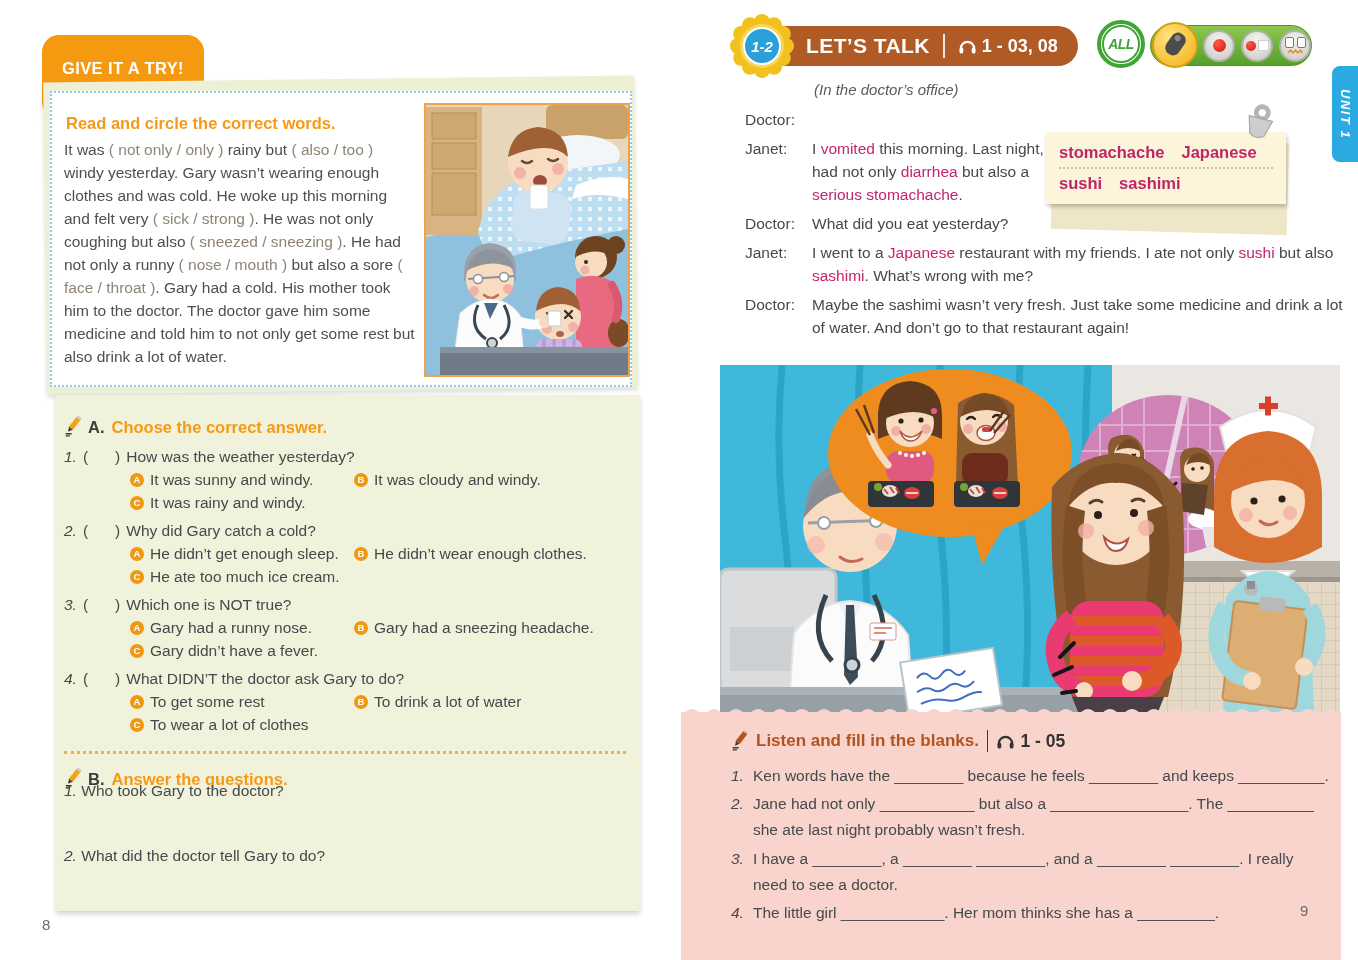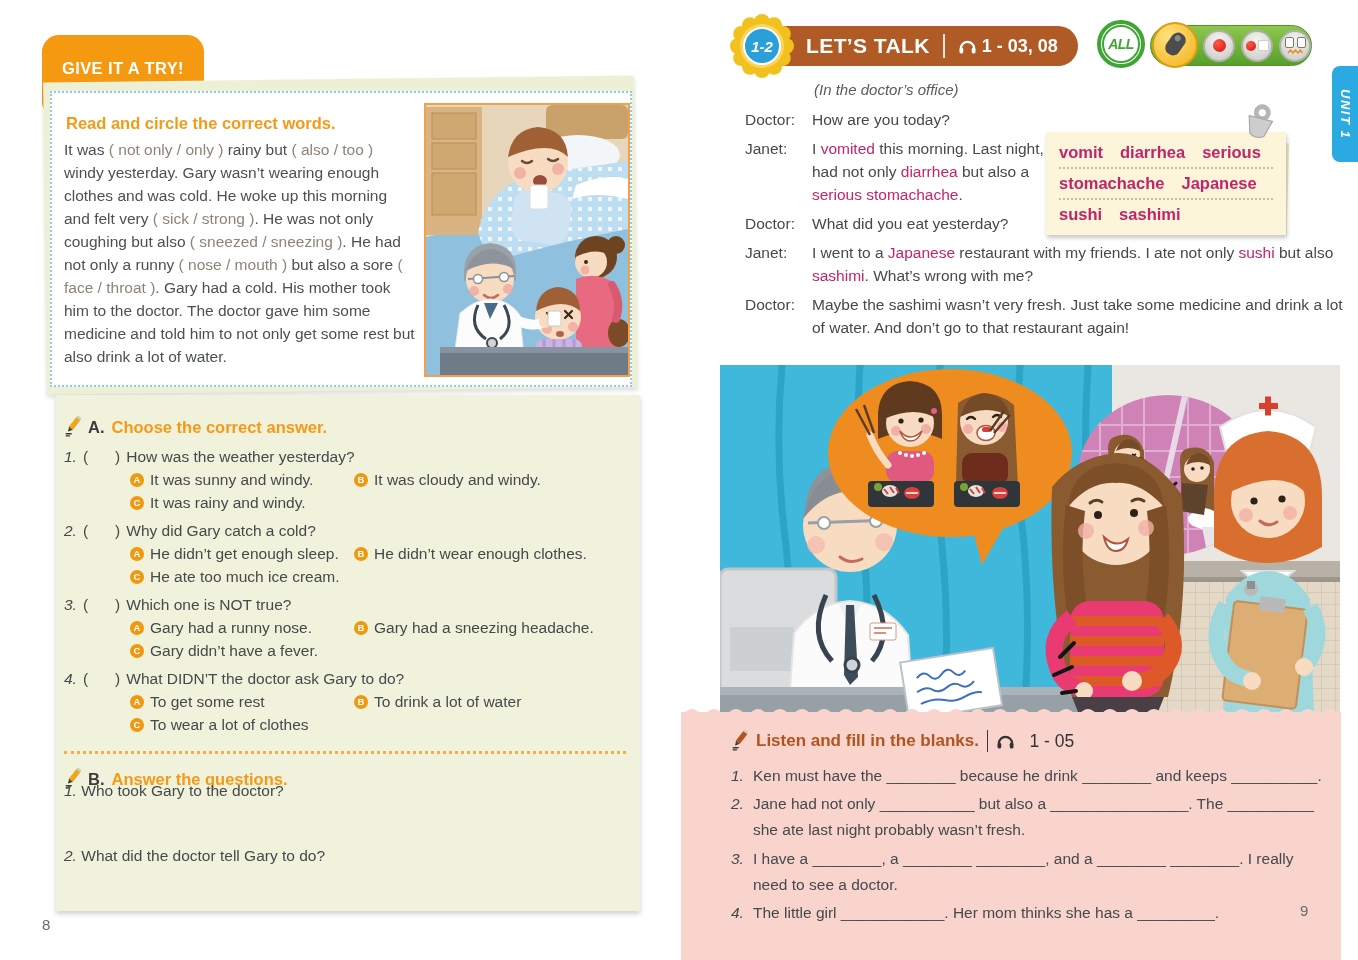--- a/index.html
+++ b/index.html
@@ -81,21 +81,21 @@
 
   .illus2{left:720px;top:365px;width:620px;height:352px;}
   .illus2 svg{display:block;}
 
   
   .pink{left:681px;top:712px;width:660px;height:248px;background:#f8d4cd;}
   .wave{position:absolute;left:0;top:-11px;width:660px;height:24px;}
   .listen-head{left:731px;top:730px;display:flex;align-items:center;gap:8px;}
   .listen-title{color:#b3541f;font-weight:800;font-size:17px;}
   .listen-div{width:1.5px;height:22px;background:#3a3a3a;}
-  .listen-audio{font-size:17.5px;font-weight:400;color:#333;display:flex;align-items:center;gap:14px;}
+  .listen-audio{font-size:17.5px;font-weight:700;color:#333;display:flex;align-items:center;gap:5px;}
   .l-item{position:absolute;left:731px;width:598px;display:grid;grid-template-columns:20px 1fr;column-gap:2px;
           font-size:15.5px;line-height:26px;}
   .l-num{font-style:italic;}
 </style>
 </head>
 <body>
 
 <div class="page">
 
   <div class="abs try-badge">GIVE IT A TRY!</div>
@@ -367,42 +367,40 @@
     </div>
 
   <div class="abs unit-tab">
       <span>UNIT 1</span>
     </div>
 
   <div class="abs caption">(In the doctor’s office)</div>
 
   <div class="turn" style="left:745px;top:108px;width:420px">
     <span class="speaker">Doctor:</span>
-    <span><span>How are you today?</span></span>
   </div>
   <div class="turn" style="left:745px;top:137px;width:335px">
     <span class="speaker">Janet:</span>
     <span><span>I </span><span class="seg-hl">vomited</span><span> this morning. Last night, I had not only </span><span class="seg-hl">diarrhea</span><span> but also a </span><span class="seg-hl">serious stomachache</span><span>.</span></span>
   </div>
   <div class="turn" style="left:745px;top:212px;width:420px">
     <span class="speaker">Doctor:</span>
     <span><span>What did you eat yesterday?</span></span>
   </div>
   <div class="turn" style="left:745px;top:241px;width:620px">
     <span class="speaker">Janet:</span>
     <span style="max-width:550px"><span>I went to a </span><span class="seg-hl">Japanese</span><span> restaurant with my friends. I ate not only </span><span class="seg-hl">sushi</span><span> but also </span><span class="seg-hl">sashimi</span><span>. What’s wrong with me?</span></span>
   </div>
   <div class="turn" style="left:745px;top:293px;width:620px">
     <span class="speaker">Doctor:</span>
     <span style="max-width:545px"><span>Maybe the sashimi wasn’t very fresh. Just take some medicine and drink a lot of water. And don’t go to that restaurant again!</span></span>
   </div>
 
   <div class="abs note-back"></div>
   <div class="abs note">
-    <div class="note-row dotted"><span class="word">vomit</span><span class="word">diarrhea</span><span class="word">serious</span></div>
     <div class="note-row dotted"><span class="word">stomachache</span><span class="word">Japanese</span></div>
     <div class="note-row"><span class="word">sushi</span><span class="word">sashimi</span></div>
   </div>
   <svg class="abs clip" width="44" height="36" viewBox="0 0 36 30">
     <g transform="rotate(14 18 15)">
       <circle cx="18" cy="7" r="5" fill="none" stroke="#b5b5b5" stroke-width="4"></circle>
       <path d="M8 12 L28 12 L24 26 Q18 30 12 26 Z" fill="#cdcdcd" stroke="#a8a8a8"></path>
     </g>
   </svg>
 
@@ -613,21 +611,21 @@
           <path d="M3 11 a7 7 0 0 1 14 0" fill="none" stroke="#333" stroke-width="2.4"></path>
           <rect x="1.5" y="10" width="4" height="6.5" rx="2" fill="#333"></rect>
           <rect x="14.5" y="10" width="4" height="6.5" rx="2" fill="#333"></rect>
         </svg>
       <span>1 - 05</span>
     </span>
   </div>
 
   <div class="l-item" style="top:763px">
     <span class="l-num">1.</span>
-      <span>Ken must have the ________ because he drink ________ and keeps __________.</span>
+      <span>Ken words have the ________ because he feels ________ and keeps __________.</span>
   </div>
   <div class="l-item" style="top:791px">
     <span class="l-num">2.</span>
       <span>Jane had not only ___________ but also a ________________. The __________ she ate last night probably wasn’t fresh.</span>
   </div>
   <div class="l-item" style="top:846px">
     <span class="l-num">3.</span>
       <span>I have a ________, a ________ ________, and a ________ ________. I really need to see a doctor.</span>
   </div>
   <div class="l-item" style="top:900px">

